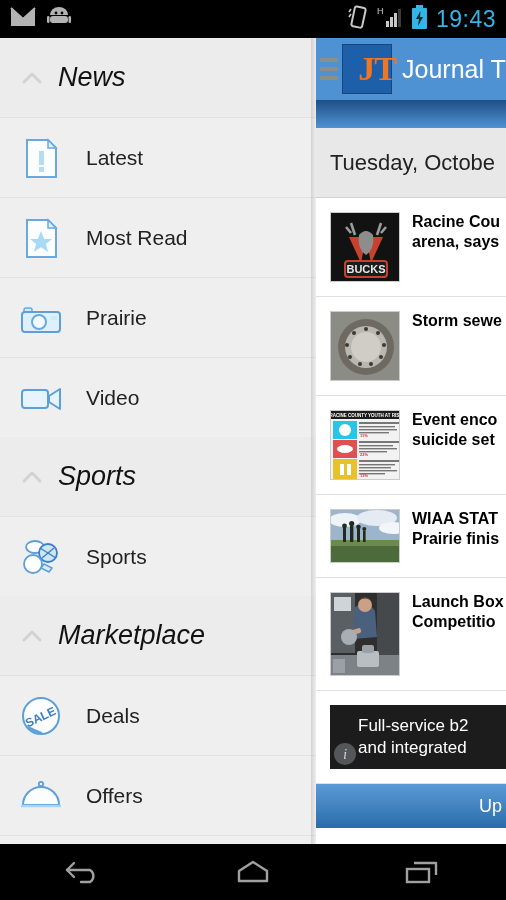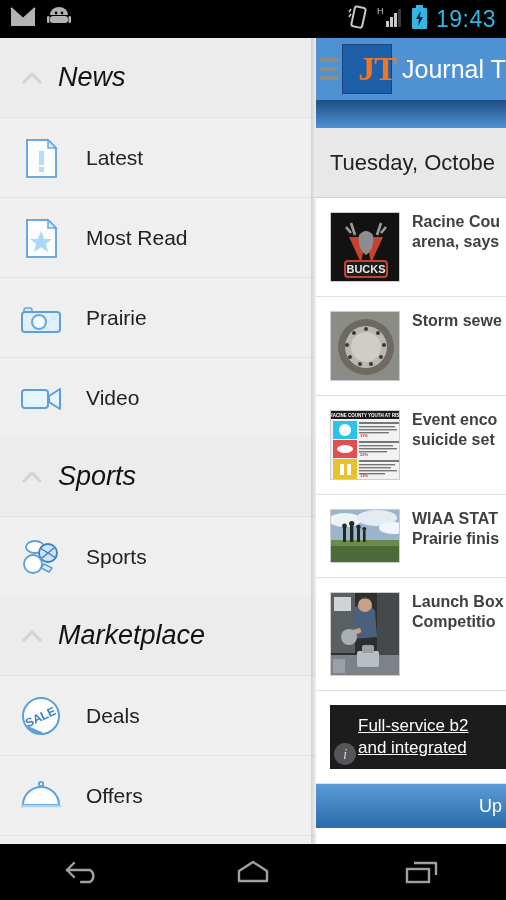--- a/index.html
+++ b/index.html
@@ -77,29 +77,29 @@
 
   .article {
     display:flex; align-items:flex-start; padding:14px 0 14px 14px;
     border-bottom:1px solid #e0e0e0; background:#fff;
   }
   .thumb {
     width:70px; height:70px; flex:none; margin-right:12px;
     background:#888; border:1px solid #ccc; overflow:hidden; position:relative;
   }
   .headline {
-    font-size:16px; font-weight:bold; color:#404040;
+    font-size:16px; font-weight:bold; color:#000000;
     line-height:1.25; white-space:nowrap; overflow:hidden;
   }
   .ad-row { padding:14px 0 14px 14px; border-bottom:1px solid #e0e0e0; background:#fff; }
   .ad-box {
     height:64px; background:#1c1c1c; color:#fff; display:flex;
     align-items:center; position:relative; padding-left:28px;
   }
-  .ad-text { font-size:17px; line-height:1.3; white-space:nowrap;text-decoration:underline; }
+  .ad-text { font-size:17px; line-height:1.3; white-space:nowrap; }
   .ad-info {
     position:absolute; left:4px; bottom:4px; width:22px; height:22px;
     border-radius:50%; background:#55565a; color:#cfcfcf;
     font-size:15px; display:flex; align-items:center; justify-content:center;
     font-family:"Liberation Serif", serif; font-style:italic;
   }
   .update-bar {
     height:44px; background:linear-gradient(to bottom,#5a9ad6,#2a6cab);
     display:flex; align-items:center; justify-content:flex-end;
     padding-right:4px; color:#fff; font-size:18px; white-space:nowrap;

